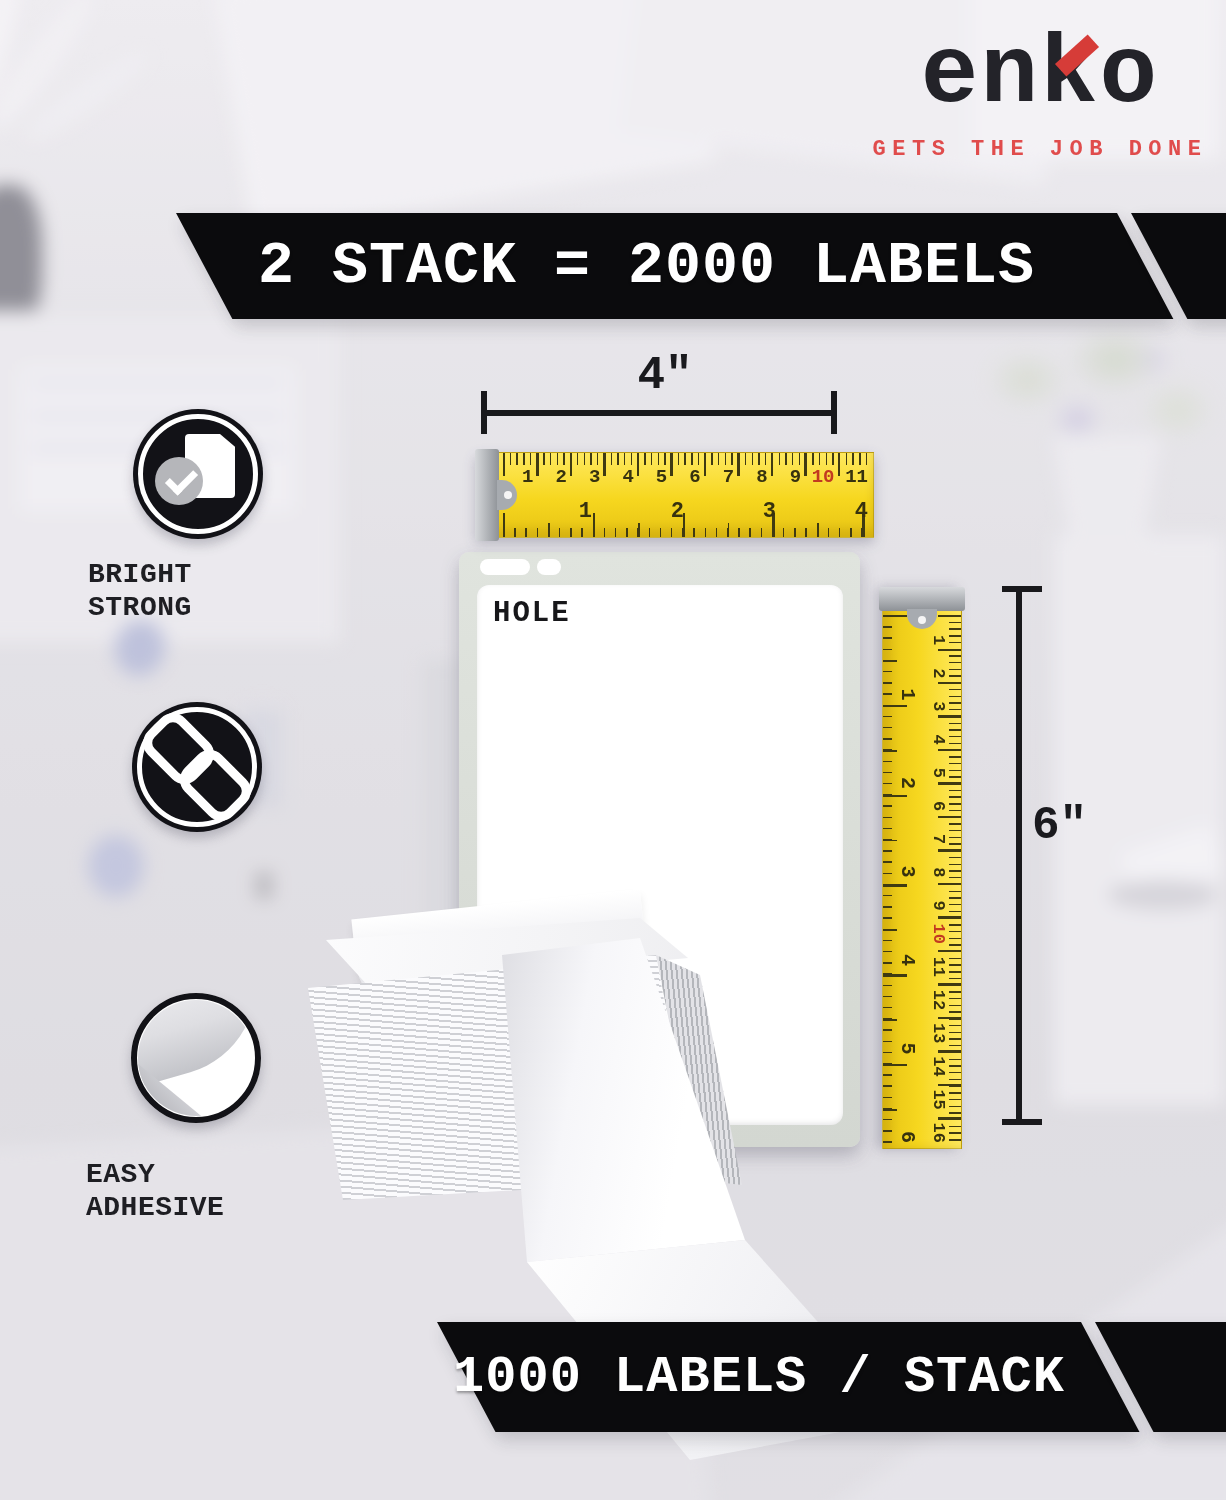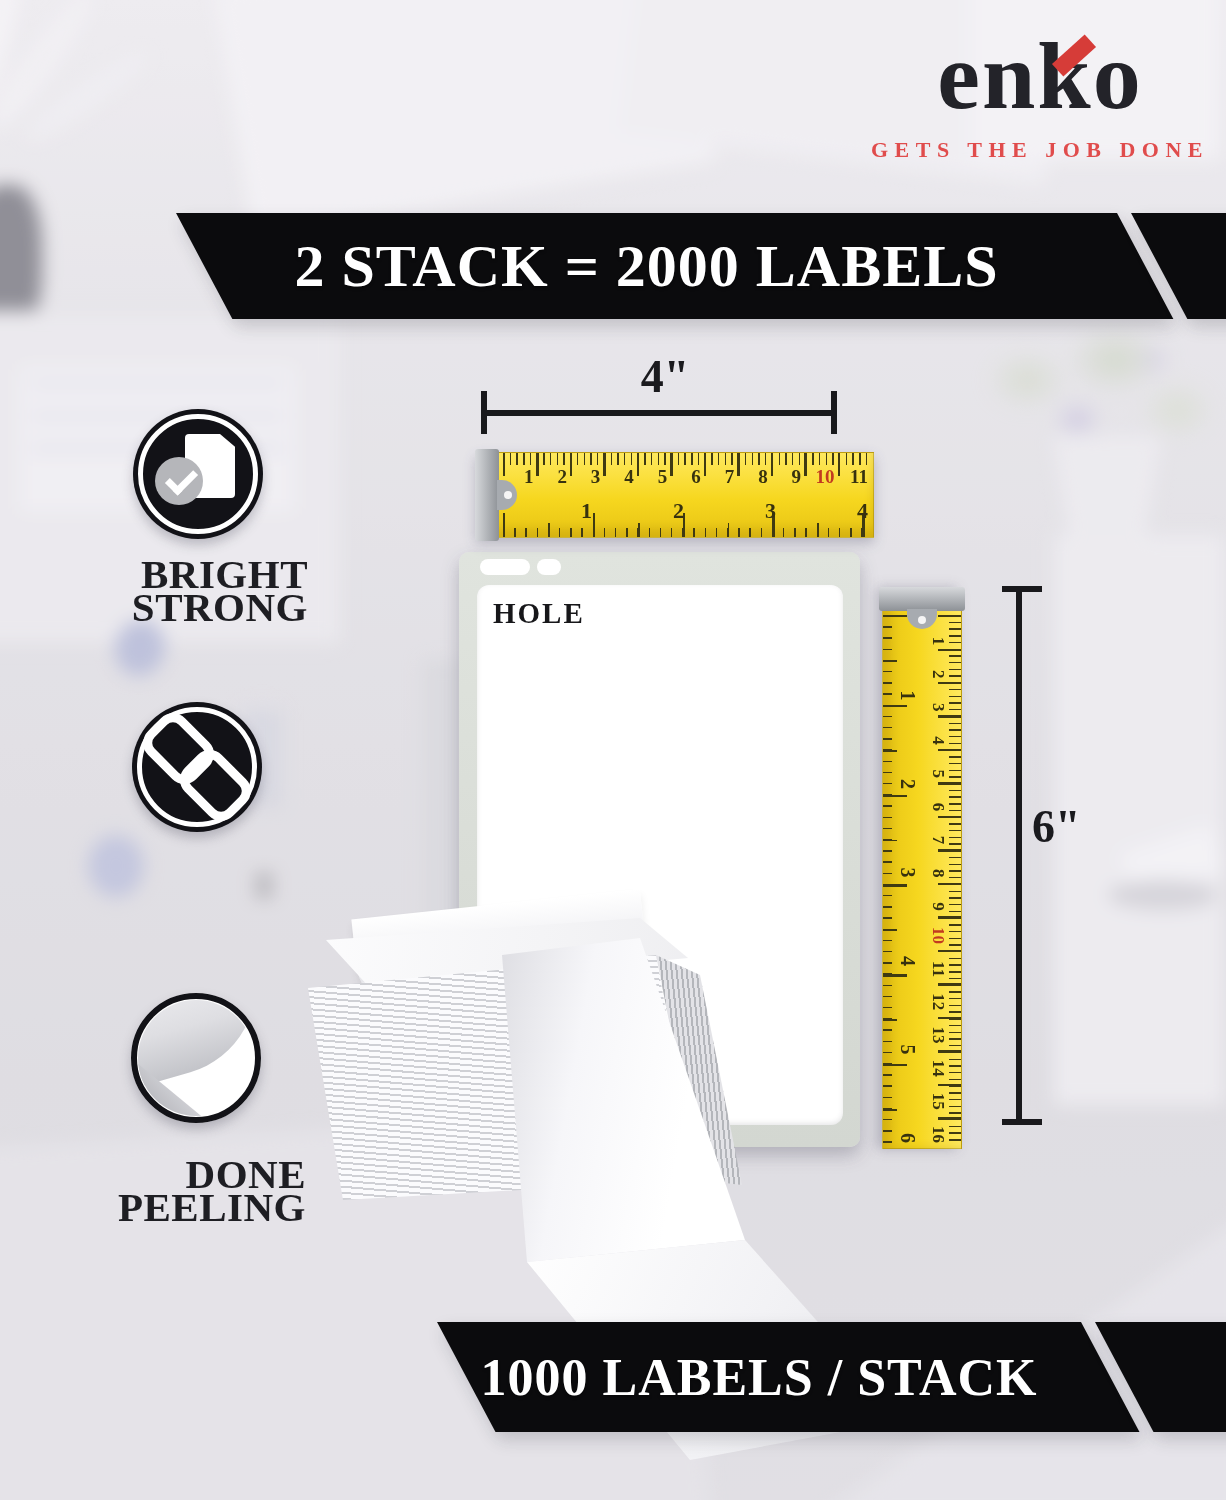--- a/index.html
+++ b/index.html
@@ -1,18 +1,18 @@
 <!DOCTYPE html>
 <html><head>
 <meta charset="utf-8">
 <style>
   html,body{margin:0;padding:0;background:#ffffff;}
   .canvas{
     position:relative;width:1226px;height:1500px;overflow:hidden;
-    font-family:Liberation Serif, serif;
+    font-family:Liberation Mono, monospace;
     background:linear-gradient(180deg,#eceaee 0%,#e2e1e5 18%,#d8d7dc 45%,#d2d1d6 72%,#d6d5da 100%);
   }
   
   .bg-photo{position:absolute;inset:-20px;filter:blur(9px);}
   .bg-photo > div{position:absolute;}
   .leaf{background:#f6f5f7;border-radius:50% 50% 50% 50%/60% 60% 40% 40%;}
   .leaf1{left:-10px;top:-15px;width:40px;height:150px;transform:rotate(18deg);}
   .leaf2{left:45px;top:-5px;width:34px;height:170px;transform:rotate(36deg);background:#f1f0f3;}
   .leaf3{left:95px;top:40px;width:26px;height:150px;transform:rotate(55deg);background:#eeedf1;}
   .darkblob{left:-8px;top:205px;width:70px;height:150px;background:#4a4a55;border-radius:40%;}
@@ -75,21 +75,21 @@
   .chain{left:0;top:0;width:130px;height:130px;display:flex;flex-direction:column;align-items:center;justify-content:center;transform:rotate(-45deg);}
   .chain .link{width:34px;height:50px;border:9px solid #ffffff;border-radius:17px;background:transparent;}
   .chain .link + .link{margin-top:-16px;}
   .fi3{background:#ffffff;}
   .fi3::before{border-color:#121217;border-width:6px;inset:0;}
   .peel-disc{position:absolute;inset:7px;border-radius:50%;background:#ffffff;overflow:hidden;}
   .peel-back{position:absolute;left:-22px;top:-30px;width:150px;height:100px;transform:rotate(-16deg);
     background:linear-gradient(180deg,#efeff2 0%,#dedee2 55%,#c3c4c9 100%);border-radius:0 0 90px 14px;}
   .peel-corner{position:absolute;left:0px;bottom:-4px;width:74px;height:64px;
     background:linear-gradient(45deg,#a7a8ae 0%,#e3e3e7 75%);clip-path:polygon(0 100%,0 12%,92% 100%);}
-  .feat-label{position:absolute;width:220px;text-align:right;font-weight:700;font-size:41px;
+  .feat-label{position:absolute;width:220px;text-align:left;font-weight:700;font-size:28px;
     line-height:33px;color:#1e1e23;letter-spacing:.5px;}
   .fl1{left:88px;top:558px;} .fl2{left:87px;top:844px;} .fl3{left:86px;top:1158px;}
 
   
   .dim{position:absolute;background:#19191c;}
   .dim-label{position:absolute;font-size:46px;font-weight:700;color:#1a1a1e;}
 
   
   .ruler{position:absolute;background:linear-gradient(180deg,#ffe95e 0%,#f6d71f 55%,#e7c414 100%);
     border:1px solid rgba(125,100,10,.4);box-shadow:inset 0 -8px 10px rgba(150,115,0,.22),0 5px 12px rgba(70,70,95,.3);}
@@ -308,17 +308,17 @@
     </div>
   </div>
 
   <div class="feat-icon fi3">
     <div class="peel-disc">
       <div class="peel-back"></div>
       <div class="peel-corner"></div>
     </div>
   </div>
   <div class="feat-label fl3">
-    <div>DONE</div>
-    <div>PEELING</div>
+    <div>EASY</div>
+    <div>ADHESIVE</div>
   </div>
 
 </div>
 
 </body></html>

